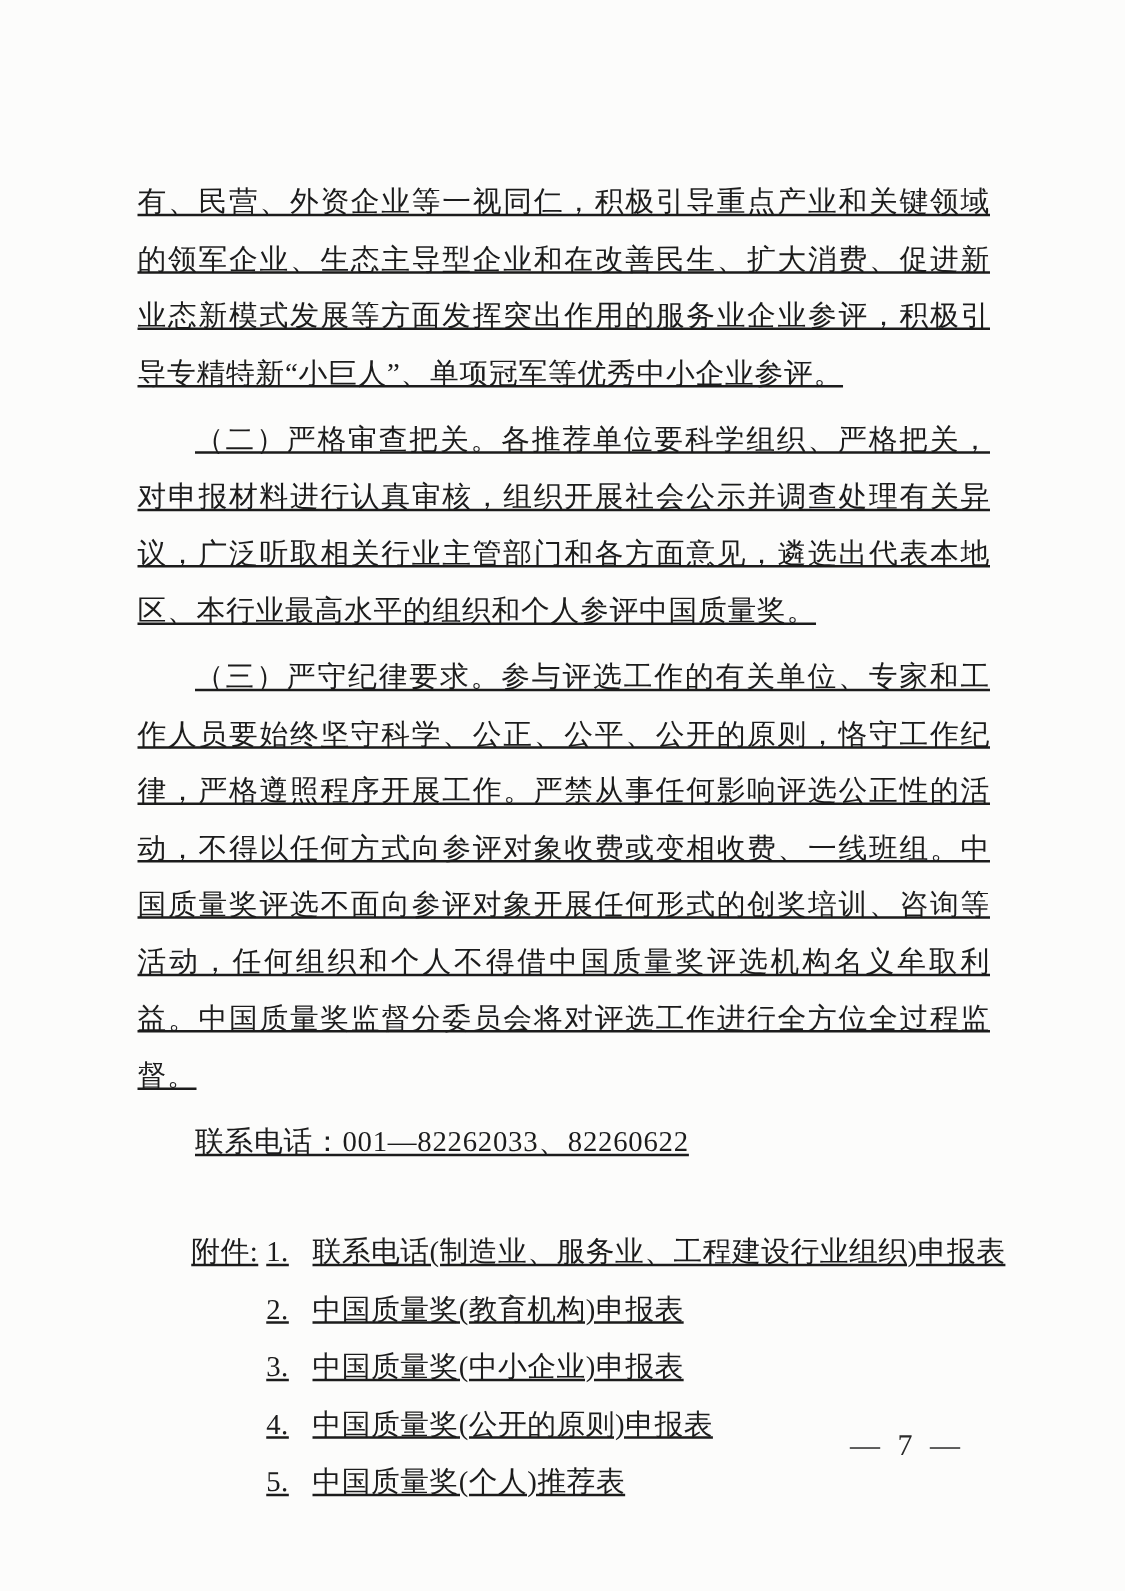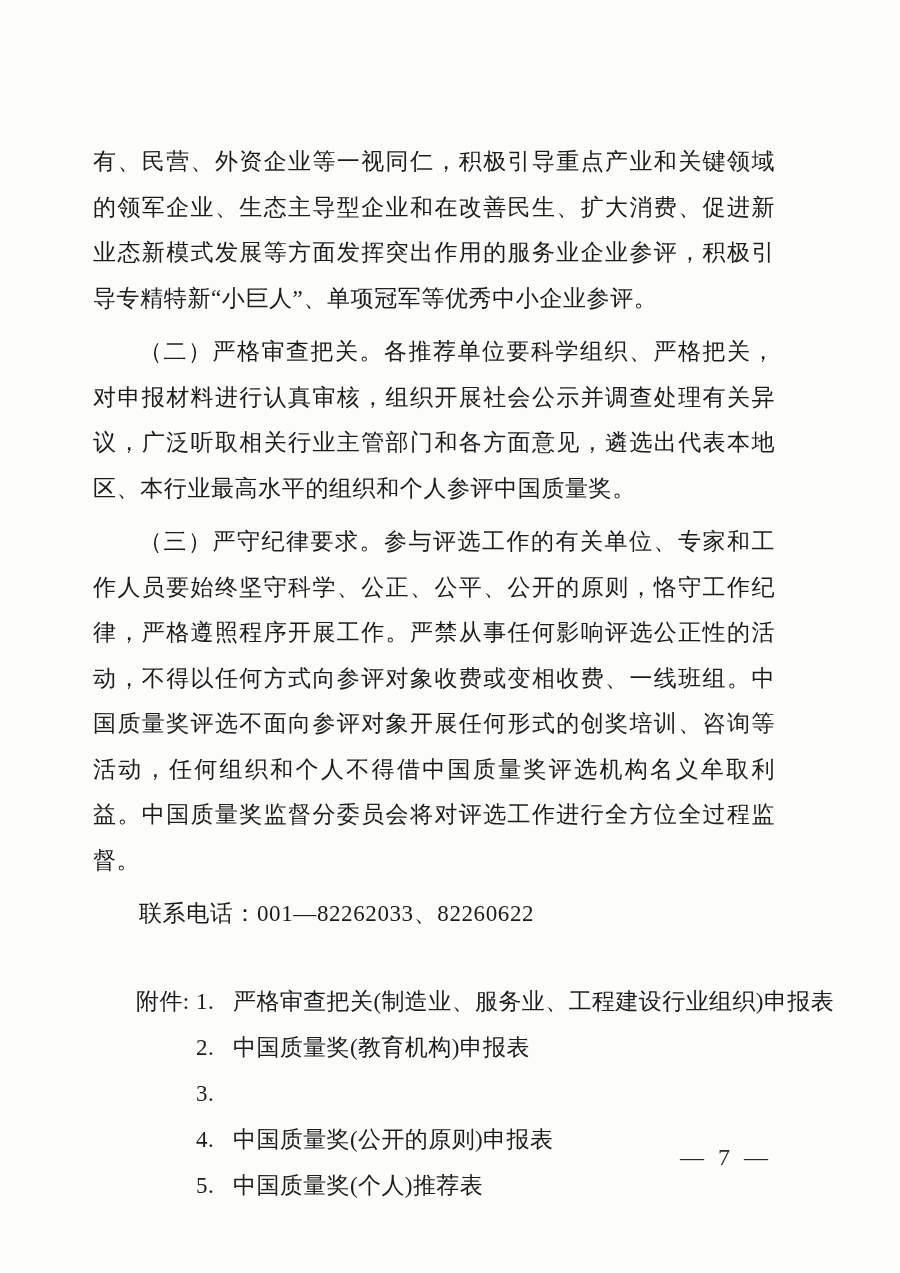--- a/index.html
+++ b/index.html
@@ -12,22 +12,23 @@
     font-family: "Liberation Serif", "DejaVu Serif", serif;
     overflow: hidden;
   }
   .sheet {
     position: absolute;
     inset: 0;
   }
   .doc {
     position: absolute;
     top: 139px;
-    left: 93px;
+    left: 110px;
     width: 682px;
+    text-decoration: underline;
   }
   p.body {
     margin: 0 0 8px 0;
     font-size: 23px;
     line-height: 45.5px;
     letter-spacing: 0.6px;
     text-align: justify;
     text-justify: inter-ideograph;
   }
   p.indent { text-indent: 46px; }
@@ -68,32 +69,33 @@
 
     <p class="body indent">（三）严守纪律要求。参与评选工作的有关单位、专家和工作人员要始终坚守科学、公正、公平、公开的原则，恪守工作纪律，严格遵照程序开展工作。严禁从事任何影响评选公正性的活动，不得以任何方式向参评对象收费或变相收费、一线班组。中国质量奖评选不面向参评对象开展任何形式的创奖培训、咨询等活动，任何组织和个人不得借中国质量奖评选机构名义牟取利益。中国质量奖监督分委员会将对评选工作进行全方位全过程监督。</p>
 
     <p class="body indent contact">联系电话：001—82262033、82260622</p>
 
     <div class="attachments">
 
       <div class="att-row">
         <span class="att-label">附件:</span>
         <span class="att-num">1.</span>
-        <span class="att-text">严格审查把关(制造业、服务业、工程建设行业组织)申报表</span>
+        <span class="att-text">联系电话(制造业、服务业、工程建设行业组织)申报表</span>
       </div>
 
       <div class="att-row">
         <span class="att-label"></span>
         <span class="att-num">2.</span>
         <span class="att-text">中国质量奖(教育机构)申报表</span>
       </div>
 
       <div class="att-row">
         <span class="att-label"></span>
         <span class="att-num">3.</span>
+        <span class="att-text">中国质量奖(中小企业)申报表</span>
       </div>
 
       <div class="att-row">
         <span class="att-label"></span>
         <span class="att-num">4.</span>
         <span class="att-text">中国质量奖(公开的原则)申报表</span>
       </div>
 
       <div class="att-row">
         <span class="att-label"></span>

